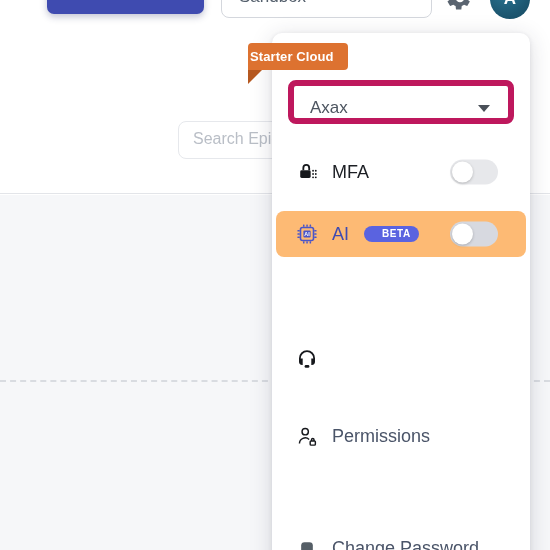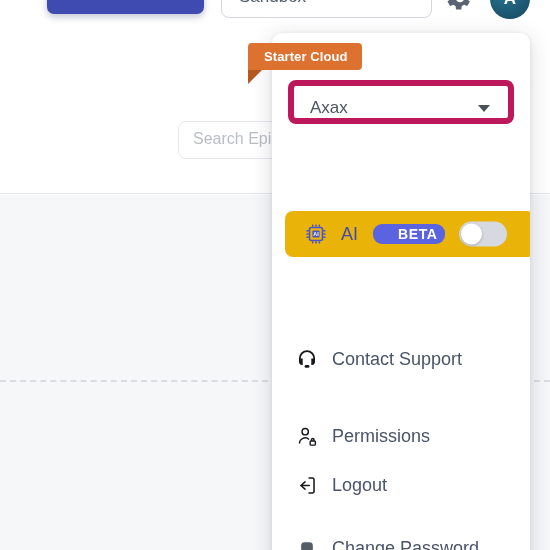--- a/index.html
+++ b/index.html
@@ -133,21 +133,21 @@
     border-radius: 10px;
     box-shadow: 0 4px 22px rgba(40,44,63,.17), 0 1px 4px rgba(40,44,63,.10);
     overflow: hidden;
   }
 
   
   #plan-ribbon {
     position: absolute;
     left: 248px; top: 43px;
     height: 27px;
-    padding: 0 14px 0 16px;
+    padding: 0 14px 0 2px;
     background: #dd7230;
     border-radius: 4px 4px 4px 0;
     color: #ffffff;
     font-size: 13px;
     font-weight: bold;
     line-height: 27px;
     letter-spacing: .1px;
     white-space: nowrap;
     z-index: 5;
   }
@@ -189,21 +189,21 @@
   .menu-row {
     position: absolute;
     left: 4px;
     width: 250px;
     height: 46px;
     border-radius: 8px;
     cursor: pointer;
     display: flex;
     align-items: center;
   }
-  .menu-row.is-active { background: #eab308; margin-left: 9px; }
+  .menu-row.is-active { background: #fdba74; }
 
   .menu-icon {
     position: absolute;
     left: 18px;
     top: 50%;
     transform: translateY(-50%);
     width: 26px; height: 26px;
     display: flex;
     align-items: center;
     justify-content: center;
@@ -218,24 +218,24 @@
   .menu-label.dark { color: #1c1f24; }
   .menu-label.blue { color: #3f4bb0; }
 
   .beta-badge {
     position: absolute;
     left: 88px;
     top: 50%;
     transform: translateY(-50%);
     background: #5a63e0;
     color: #ffffff;
-    font-size: 14px;
+    font-size: 10px;
     font-weight: bold;
     letter-spacing: .6px;
-    padding: 3px 8px 3px 25px;
+    padding: 3px 8px 3px 18px;
     border-radius: 9px;
     line-height: 1;
   }
 
   
   .toggle {
     position: absolute;
     right: 28px;
     top: 50%;
     transform: translateY(-50%);
@@ -287,20 +287,38 @@
   </div>
 </div>
 
 <div id="account-panel">
 
   <div id="org-select">
     <span id="org-select-value">Axax</span>
     <span id="org-select-caret"></span>
   </div>
 
+  <div class="menu-row" style="top:116px">
+    <span class="menu-icon">
+      <svg width="22" height="22" viewBox="0 0 24 24">
+        <path d="M7 10V7.5a4.2 4.2 0 0 1 8.4 0V10h-2V7.5a2.2 2.2 0 0 0-4.4 0V10z" fill="#16181c"></path>
+        <rect x="4.6" y="10" width="11.4" height="8.6" rx="1.6" fill="#16181c"></rect>
+        <circle cx="18.6" cy="10.6" r="1" fill="#16181c"></circle>
+        <circle cx="21.6" cy="10.6" r="1" fill="#16181c"></circle>
+        <circle cx="18.6" cy="14.2" r="1" fill="#16181c"></circle>
+        <circle cx="21.6" cy="14.2" r="1" fill="#16181c"></circle>
+        <circle cx="18.6" cy="17.8" r="1" fill="#16181c"></circle>
+        <circle cx="21.6" cy="17.8" r="1" fill="#16181c"></circle>
+      </svg>
+    </span>
+    <span class="menu-label dark">MFA</span>
+    <span class="toggle">
+      <span class="toggle-knob"></span>
+    </span>
+  </div>
 
   <div class="menu-row is-active" style="top:178px">
     <span class="menu-icon">
       <svg width="24" height="24" viewBox="0 0 24 24">
         <rect x="5.5" y="5.5" width="13" height="13" rx="2" fill="none" stroke="#4a55c8" stroke-width="1.6"></rect>
         <rect x="8.4" y="8.4" width="7.2" height="7.2" rx="1" fill="#4a55c8"></rect>
         <text x="12" y="14.1" font-size="5.4" font-family="Liberation Sans, sans-serif" font-weight="bold" fill="#ffffff" text-anchor="middle">AI</text>
         <g fill="#4a55c8">
           <rect x="8" y="2.4" width="1.5" height="2.4" rx=".5"></rect>
           <rect x="11.3" y="2.4" width="1.5" height="2.4" rx=".5"></rect>
@@ -325,45 +343,34 @@
   </div>
 
 
   <div class="menu-row" style="top:303px">
     <span class="menu-icon">
       <svg width="24" height="24" viewBox="0 0 24 24">
         <path d="M12 3.2a8 8 0 0 0-8 8v3.6a3.1 3.1 0 0 0 3.1 3.1h.6V11.4h-2A6.4 6.4 0 0 1 12 5a6.4 6.4 0 0 1 6.3 6.4h-2v6.5h.6a3.1 3.1 0 0 0 3.1-3.1v-3.6a8 8 0 0 0-8-8z" fill="#16181c"></path>
         <rect x="9.6" y="18.1" width="4.8" height="2.6" rx="1.3" fill="#16181c"></rect>
       </svg>
     </span>
-    <span class="menu-label">Contact Support</span>
   </div>
 
   <div class="menu-row" style="top:380px">
     <span class="menu-icon">
       <svg width="23" height="23" viewBox="0 0 24 24" fill="none" stroke="#16181c" stroke-width="1.5">
         <circle cx="9.6" cy="7" r="3.3"></circle>
         <path d="M3.6 19.4a6 6 0 0 1 10.1-4.3"></path>
         <rect x="14.8" y="16.6" width="5.4" height="4.4" rx="1"></rect>
         <path d="M16.2 16.6v-1.3a1.3 1.3 0 0 1 2.6 0v1.3"></path>
       </svg>
     </span>
     <span class="menu-label">Permissions</span>
   </div>
 
-  <div class="menu-row" style="top:429px">
-    <span class="menu-icon">
-      <svg width="23" height="23" viewBox="0 0 24 24" fill="none" stroke="#16181c" stroke-width="1.6" stroke-linecap="round" stroke-linejoin="round">
-        <path d="M13.6 4.2h3.6a1.6 1.6 0 0 1 1.6 1.6v12.4a1.6 1.6 0 0 1-1.6 1.6h-3.6"></path>
-        <path d="M9.4 8.2 5.2 12l4.2 3.8"></path>
-        <path d="M5.4 12h8.4"></path>
-      </svg>
-    </span>
-    <span class="menu-label">Logout</span>
-  </div>
 
   <div class="menu-row" style="top:492px">
     <span class="menu-icon">
       <svg width="20" height="20" viewBox="0 0 24 24">
         <rect x="5" y="5" width="14" height="14" rx="4" fill="#555e66"></rect>
       </svg>
     </span>
     <span class="menu-label">Change Password</span>
   </div>
 </div>

